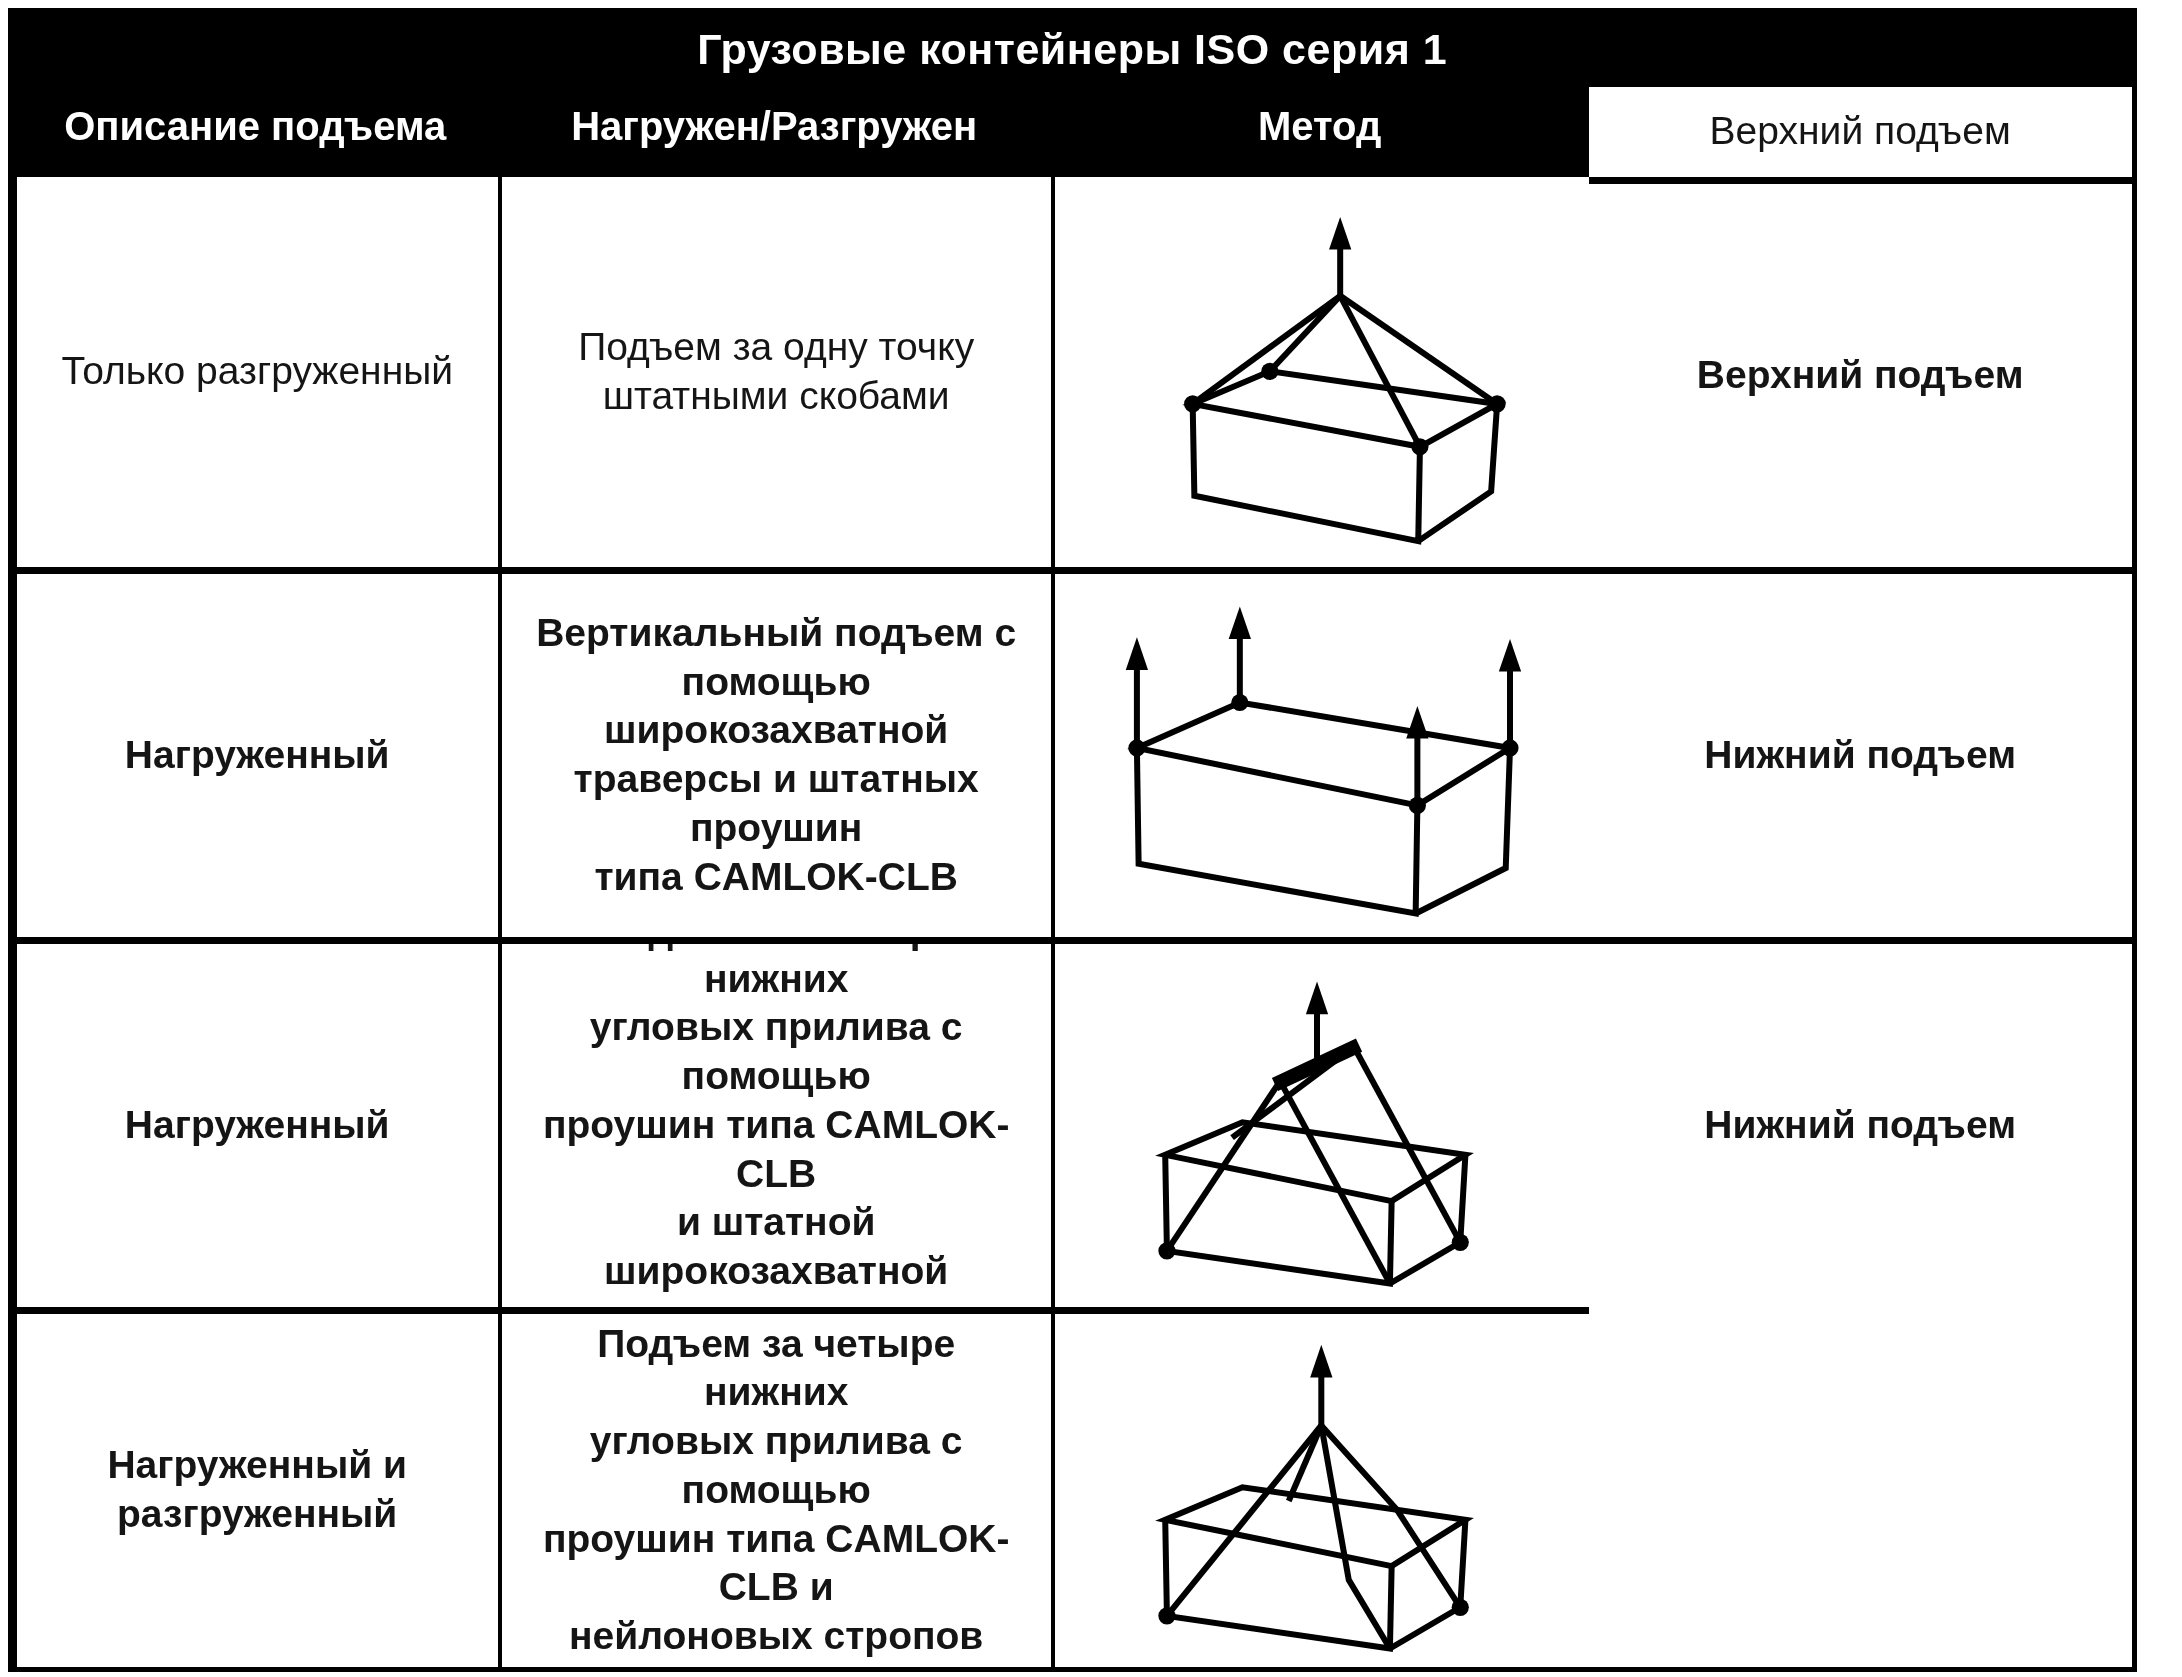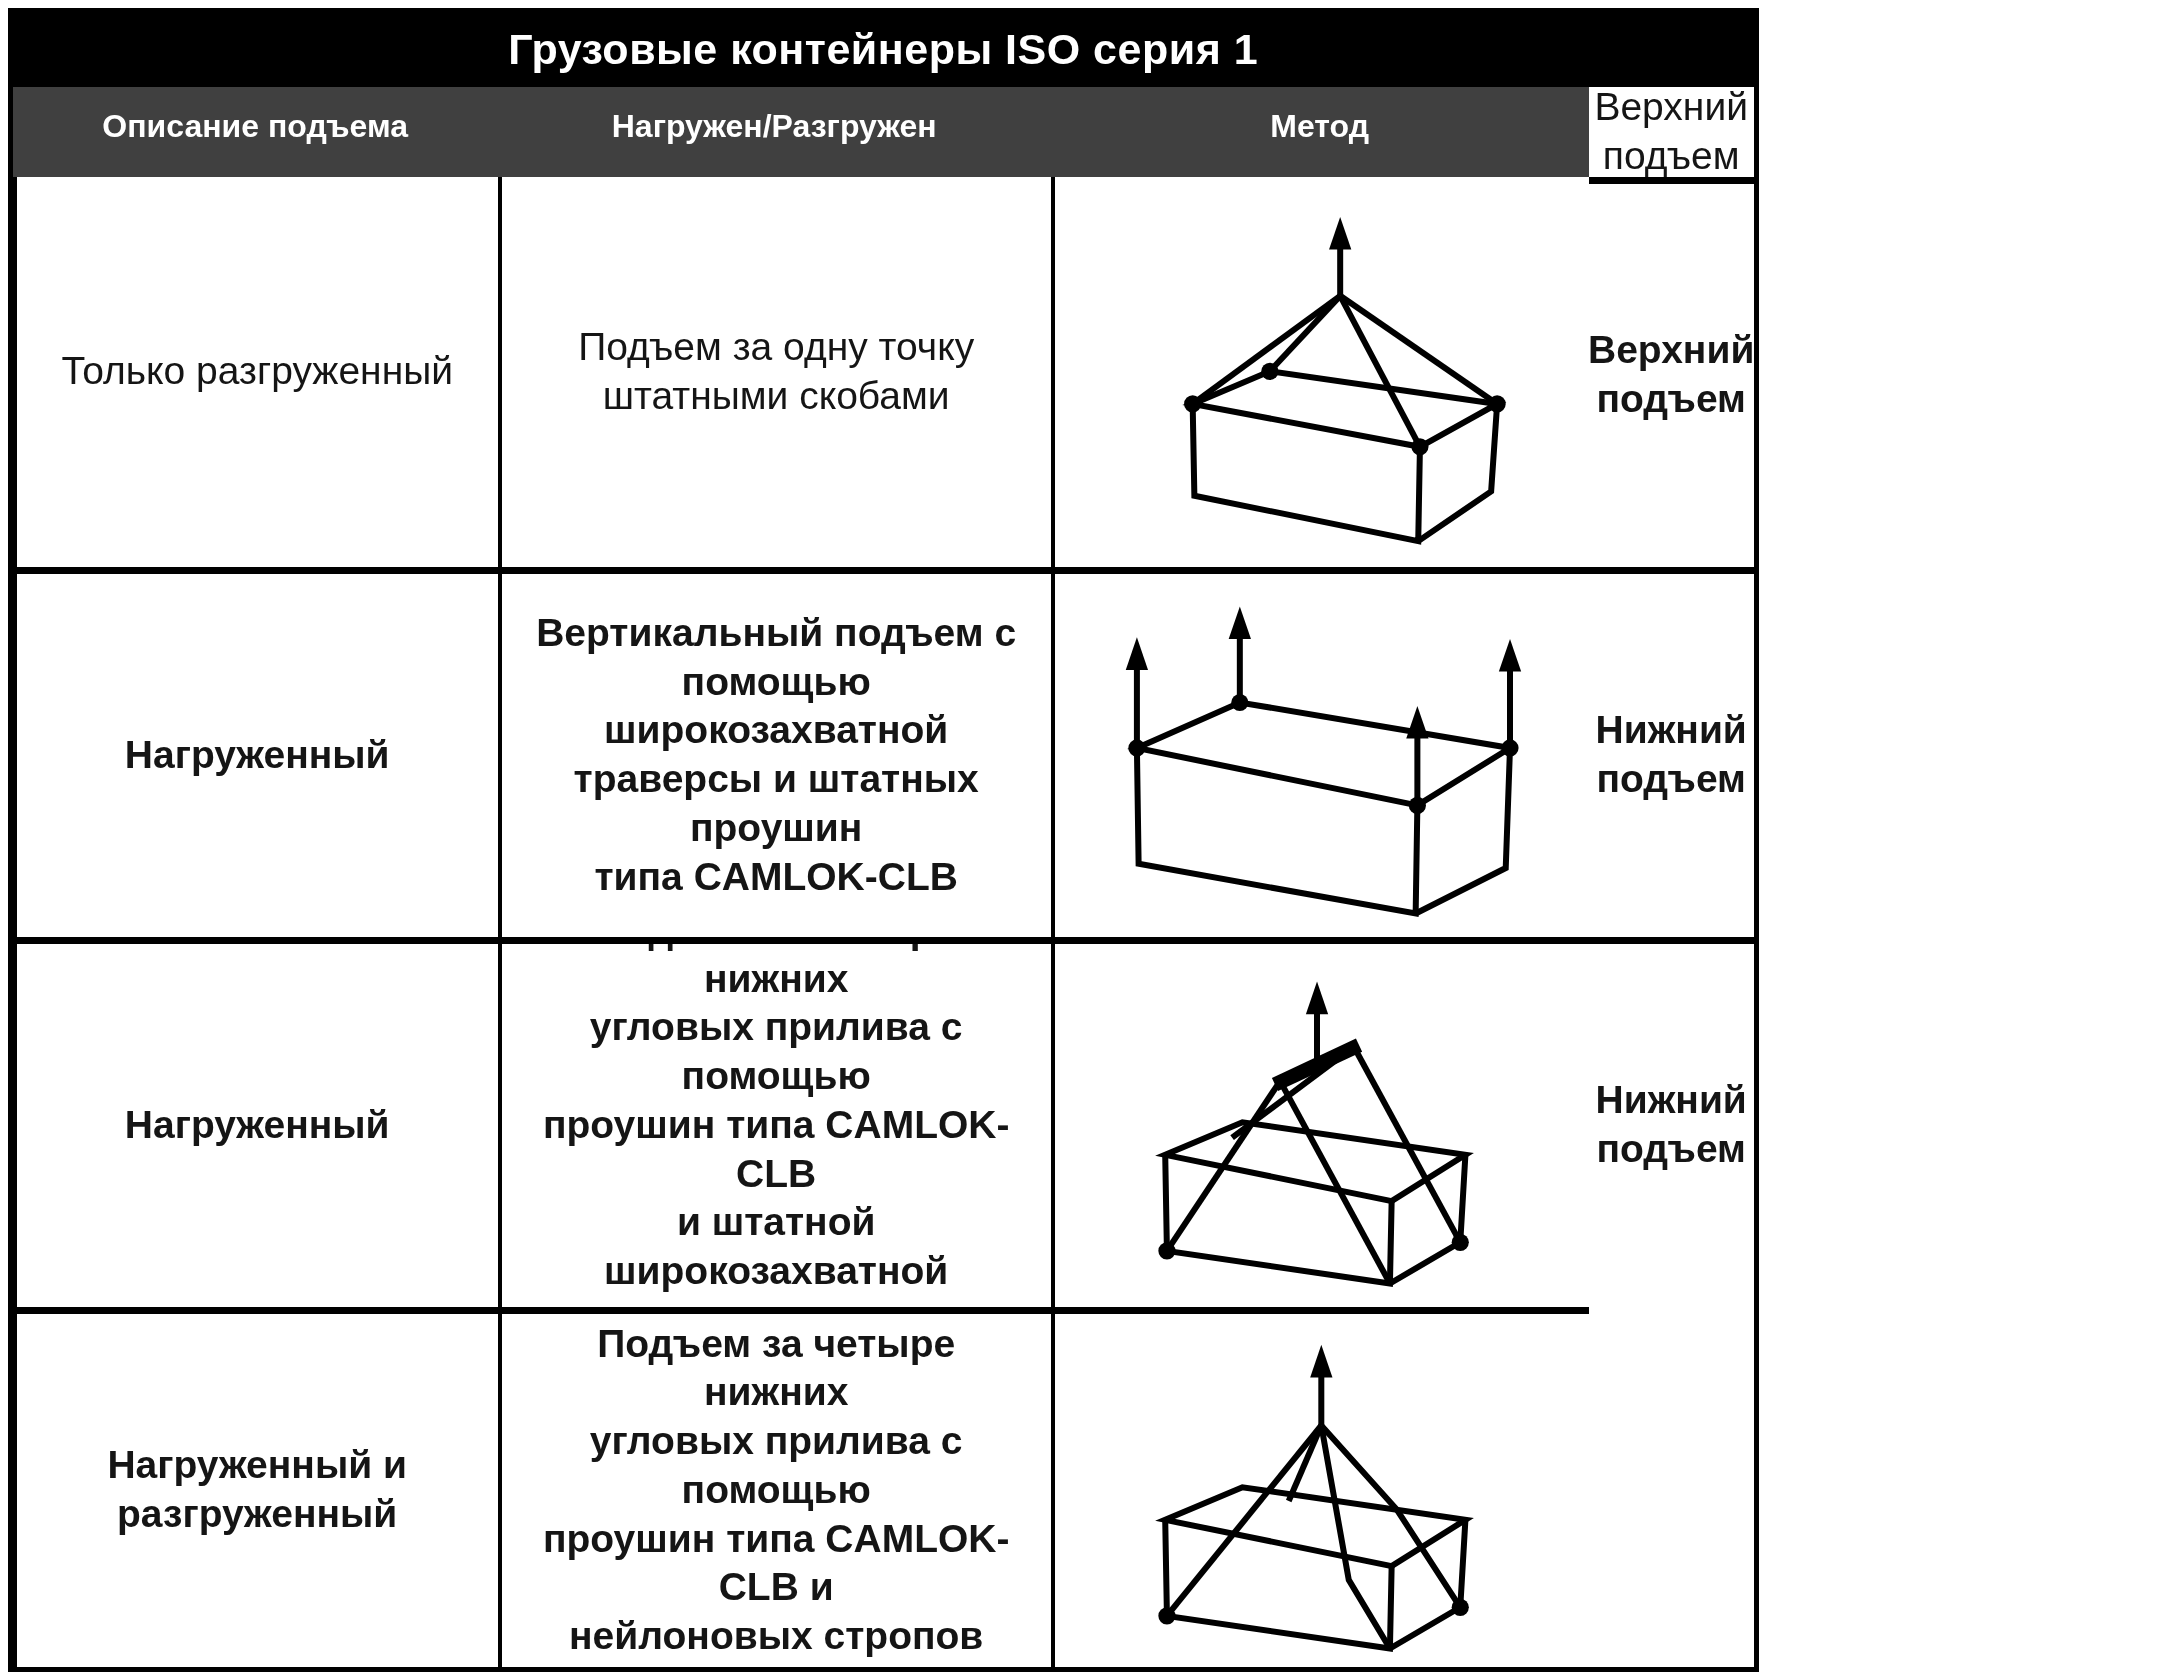--- a/index.html
+++ b/index.html
@@ -10,21 +10,21 @@
   body {
     width: 2182px;
     height: 1677px;
     position: relative;
     font-family: "Liberation Sans", sans-serif;
   }
   .table {
     position: absolute;
     left: 7.7px;
     top: 7.7px;
-    width: 1751px;
+    width: 2129px;
     height: 1664px;
     box-sizing: border-box;
     border: 5.8px solid #000;
     background: #fff;
     display: grid;
     grid-template-columns: 485px 553px 538px 1fr;
     grid-template-rows: 74px 90px 390px 370px 370px 1fr;
   }
   .row { display: contents; }
   .title {
@@ -32,24 +32,24 @@
     background: #000;
     color: #fff;
     font-weight: 700;
     font-size: 43px;
     display: flex;
     align-items: center;
     justify-content: center;
     letter-spacing: 0.5px;
   }
   .th {
-    background: #404040;
+    background: #000000;
     color: #fff;
     font-weight: 700;
-    font-size: 32px;
+    font-size: 40px;
     display: flex;
     align-items: center;
     justify-content: center;
     padding-bottom: 9.7px;
     box-sizing: border-box;
   }
   .td {
     display: flex;
     align-items: center;
     justify-content: center;

